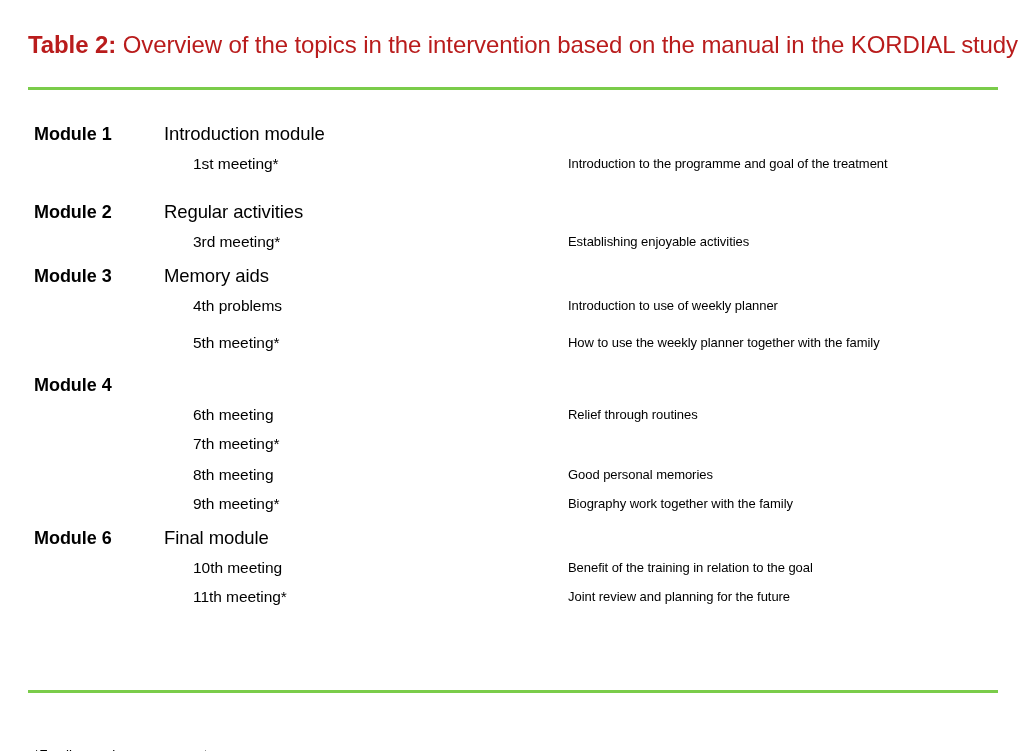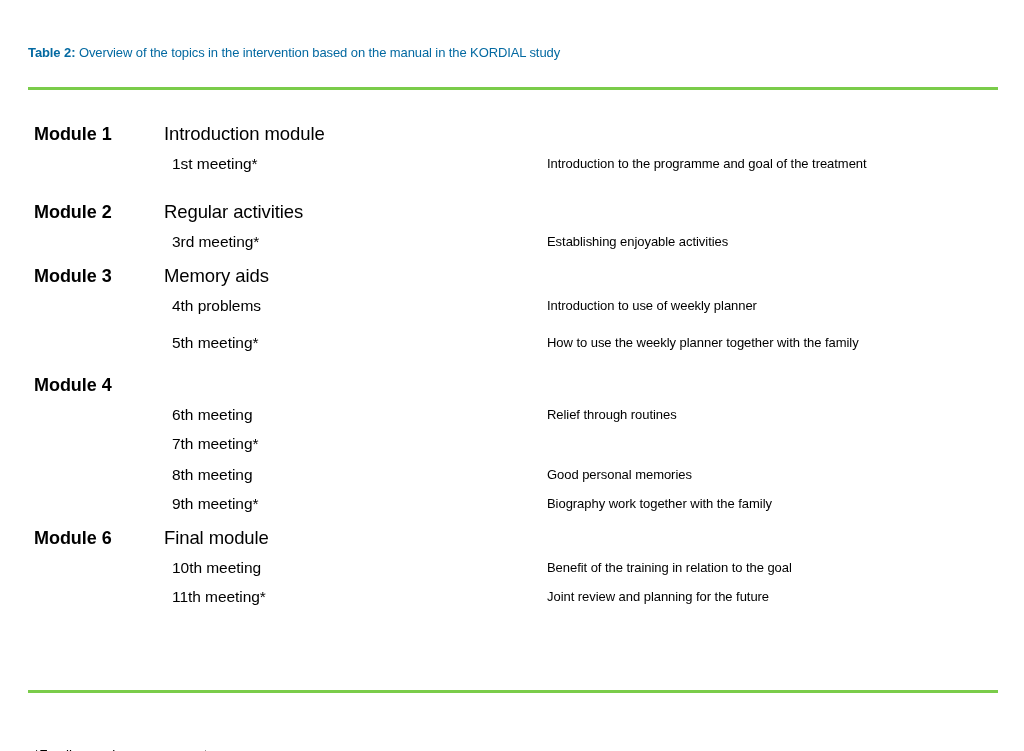--- a/index.html
+++ b/index.html
@@ -21,26 +21,26 @@
     position: relative;
     width: 1024px;
     height: 751px;
     box-sizing: border-box;
   }
 
   
   .caption {
     position: absolute;
     left: 28px;
-    top: 40px;
+    top: 32px;
     width: 972px;
-    font-size: 13px;
+    font-size: 24px;
     line-height: 26px;
     letter-spacing: -0.1px;
-    color: #0369a1;
+    color: #b91c1c;
     white-space: nowrap;
   }
   .caption-label {
     font-weight: 700;
   }
   .caption-text {
     font-weight: 400;
   }
 
   
@@ -89,20 +89,21 @@
     font-size: 18.5px;
     font-weight: 400;
     line-height: 28px;
     white-space: nowrap;
     letter-spacing: -0.1px;
   }
 
   .meeting-row {
     position: relative;
     height: 29px;
+    margin-left: 21px;
   }
   .meeting-row.wide { height: 37px; }
 
   .meeting-label {
     position: absolute;
     left: 172px;
     top: 0;
     font-size: 15.5px;
     font-weight: 400;
     line-height: 22px;

